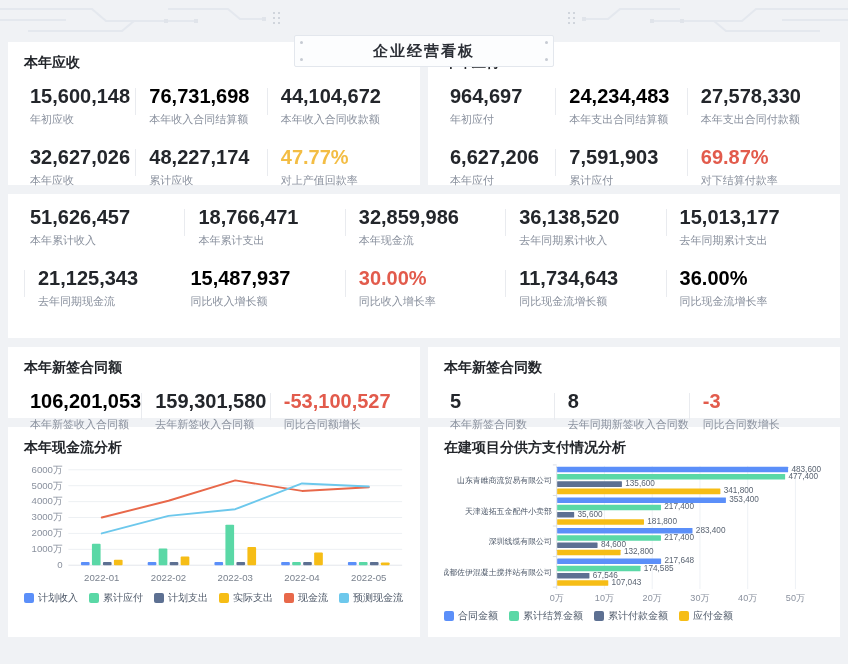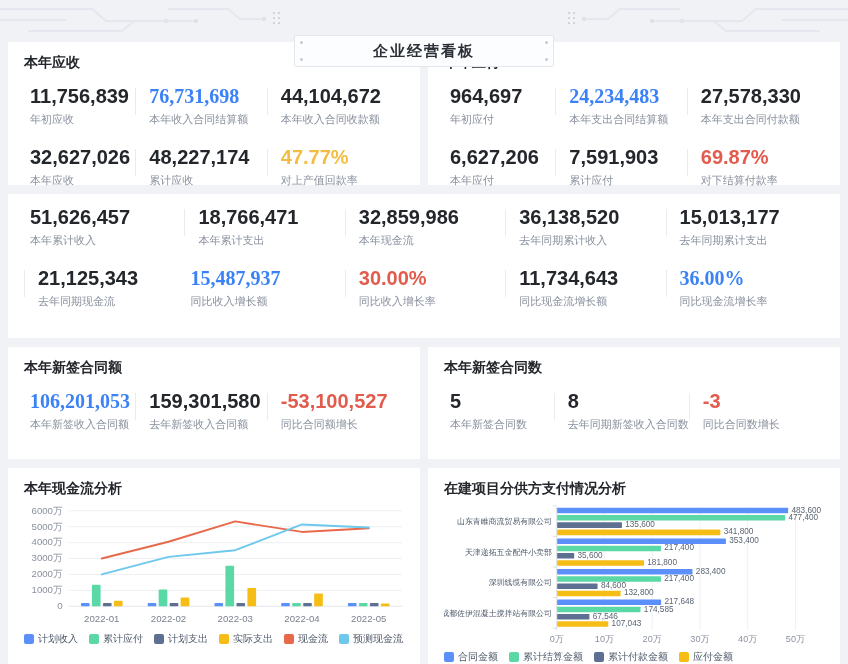--- a/index.html
+++ b/index.html
@@ -32,33 +32,33 @@
   }
   .dot-cluster i{background:#C6CBD3;border-radius:50%;display:block;}
   
   .row{display:flex;gap:8px;margin:0 8px 9px 8px;}
   .card{
     background:#FFFFFF;border-radius:0;box-sizing:border-box;
     padding:12px 14px 10px 16px;
   }
   .card.half{width:412px;}
   .card.full{width:832px;}
-  .h1{height:143px;} .h2{height:144px;} .h3{height:112px;} .h4{height:210px;}
+  .h1{height:143px;} .h2{height:144px;} .h3{height:71px;} .h4{height:210px;}
   .card-title{font-size:14px;font-weight:bold;color:#23262B;margin-bottom:13px;}
   
   .stats3{display:grid;grid-template-columns:1fr 1.18fr 1.25fr;row-gap:19px;}
   .stats6{display:grid;grid-template-columns:repeat(5,1fr);row-gap:19px;}
   .stat{position:relative;padding-left:6px;}
   .stat.div{padding-left:14px;}
   .stat.div::before{
     content:"";position:absolute;left:0;top:3px;width:1px;height:27px;background:#E9EBEF;
   }
   .stat-value{font-size:20px;font-weight:bold;color:#23262B;letter-spacing:0px;white-space:nowrap;}
   .stat-label{font-size:11px;color:#8A919E;margin-top:4px;white-space:nowrap;}
-  .c-dark{color:#23262B;} .c-teal{color:#3b82f6;font-family:Liberation Serif, serif;} .c-red{color:#E25B4C;} .c-yellow{color:#F3BD44;}
+  .c-dark{color:#23262B;} .c-teal{color:#000000;} .c-red{color:#E25B4C;} .c-yellow{color:#F3BD44;}
   
   .chart-card .card-title{margin-bottom:6px;}
   .chart-svg{display:block;width:100%;}
   .chart-legend{display:flex;justify-content:flex-start;align-items:center;gap:11px;margin-top:3px;}
   .legend-item{display:flex;align-items:center;gap:4px;font-size:10px;color:#4E5969;cursor:pointer;white-space:nowrap;}
   .legend-swatch{width:10px;height:10px;border-radius:2px;flex:none;}
 </style>
 </head>
 <body>
 
@@ -116,21 +116,21 @@
     <span class="tb-dot br"></span>
     <span>企业经营看板</span>
   </div>
 </div>
 
 <div class="row">
   <div class="card half h1">
     <div class="card-title">本年应收</div>
     <div class="stats3">
       <div class="stat">
-        <div class="stat-value c-dark">11,756,839</div>
+        <div class="stat-value c-dark">15,600,148</div>
         <div class="stat-label">年初应收</div>
       </div>
       <div class="stat div">
         <div class="stat-value c-teal">76,731,698</div>
         <div class="stat-label">本年收入合同结算额</div>
       </div>
       <div class="stat div">
         <div class="stat-value c-dark">44,104,672</div>
         <div class="stat-label">本年收入合同收款额</div>
       </div>

